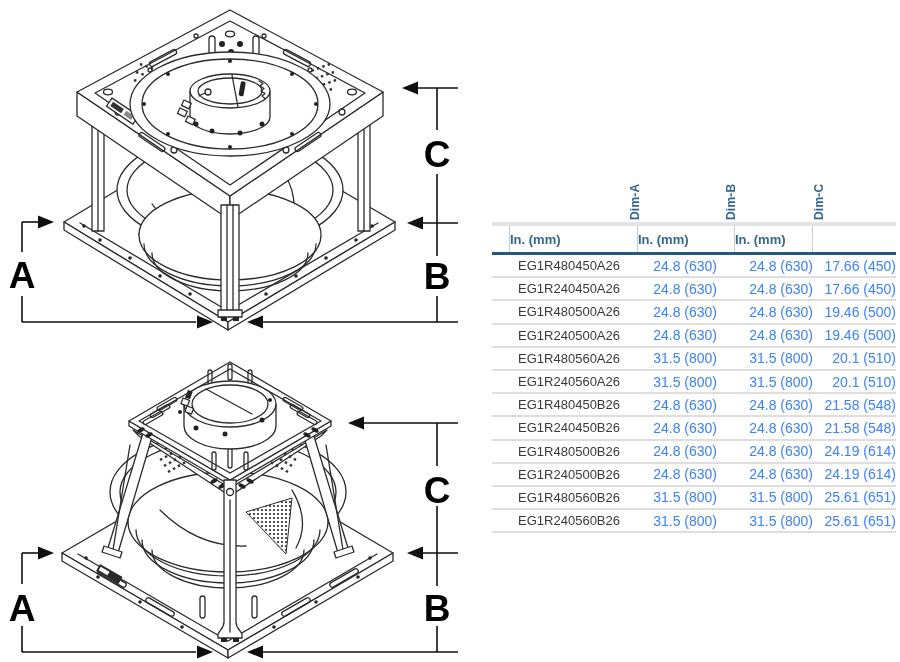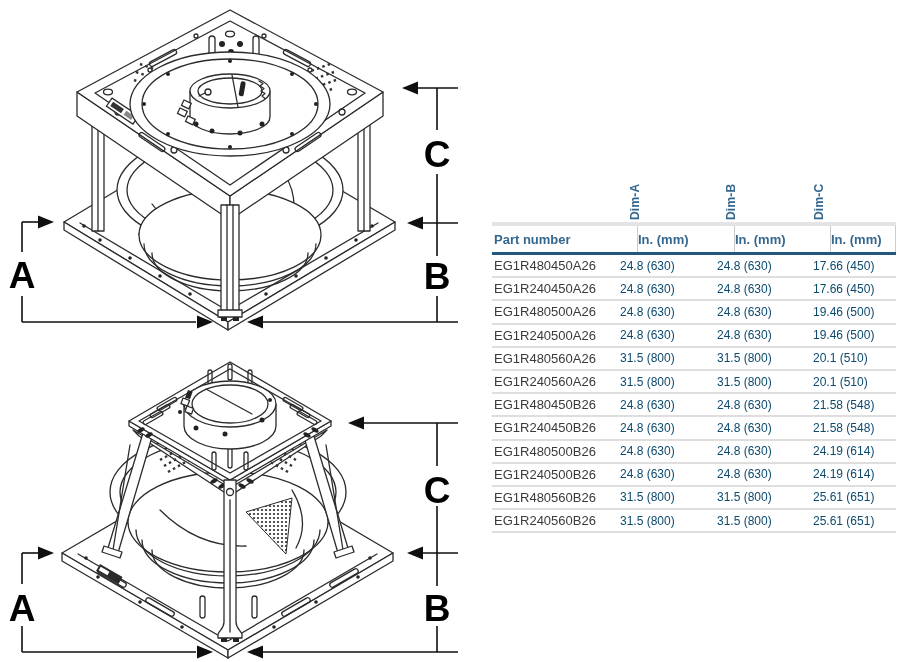--- a/index.html
+++ b/index.html
@@ -27,26 +27,26 @@
   }
   .rot.a{left:150px}.rot.b{left:246px}.rot.c{left:334px}
   .thead{
     display:grid;grid-template-columns:128px 97px 96px 83px;
     border-top:4px solid #e4e4e4;border-bottom:3px solid #24577e;height:26px;
   }
   .th{color:#35678d;font-weight:700;font-size:13px;display:flex;align-items:center;}
   .th.part{padding-left:2px;}
   .th.v{border-left:1px solid #cccccc;margin-left:17px;}
   .th.last{border-right:1px solid #cccccc;}
-  .tbody{width:404px;}
+  .tbody{width:404px;text-align:right;}
   .tr{
     display:grid;grid-template-columns:128px 97px 96px 83px;
     height:21.2px;border-bottom:2px solid #dedede;align-items:center;
   }
-  .td{font-size:12px;color:#0c4a6e;}
+  .td{font-size:14px;color:#3b82f6;}
   .td.part{font-size:13px;padding-left:2px;color:#3a3a3a;}
 </style>
 </head>
 <body>
 
 <svg class="svg-top" width="470" height="340" viewBox="0 0 470 340">
 
   <g>
     <polygon class="fw" points="64,222 228,124 395,222 228,322"></polygon>
     <polygon class="fw" points="64,222 228,322 228,330 64,230"></polygon>
@@ -372,21 +372,20 @@
   </g>
 </svg>
 
 <div class="tablewrap">
   <div class="rot-row">
     <div class="rot a">Dim-A</div>
     <div class="rot b">Dim-B</div>
     <div class="rot c">Dim-C</div>
   </div>
   <div class="thead">
-    <div class="th part">Part number</div>
     <div class="th v">In. (mm)</div>
     <div class="th v">In. (mm)</div>
     <div class="th v last">In. (mm)</div>
   </div>
   <div class="tbody">
     <div class="tr">
         <div class="td part">EG1R480450A26</div>
         <div class="td">24.8 (630)</div>
         <div class="td">24.8 (630)</div>
         <div class="td">17.66 (450)</div>

